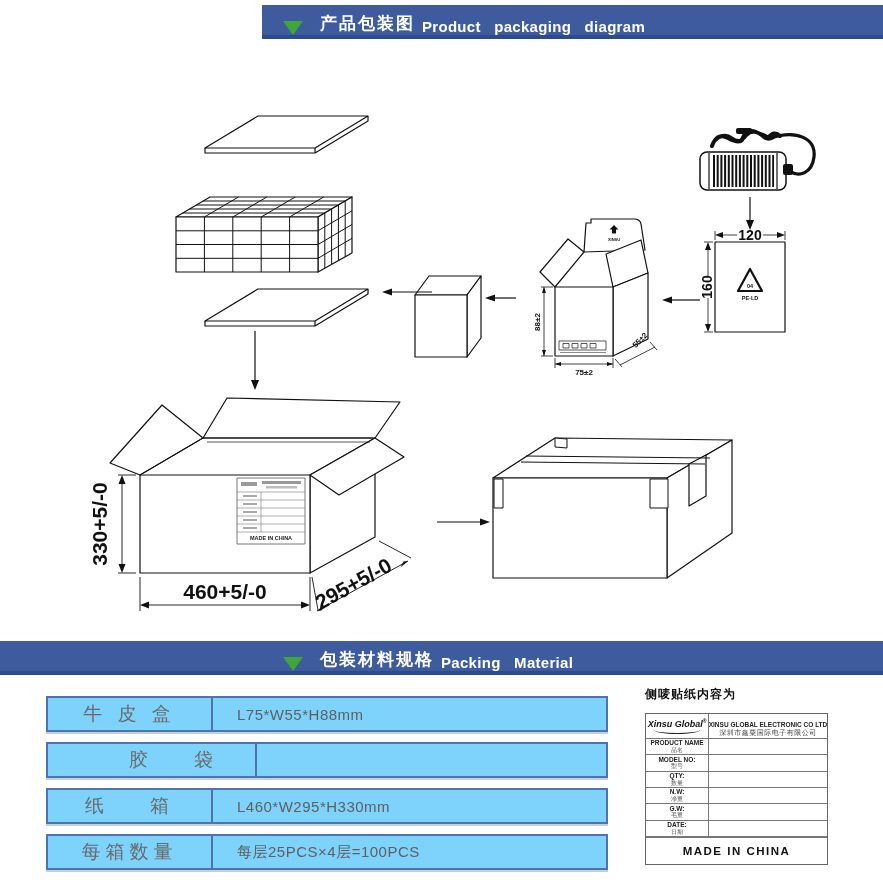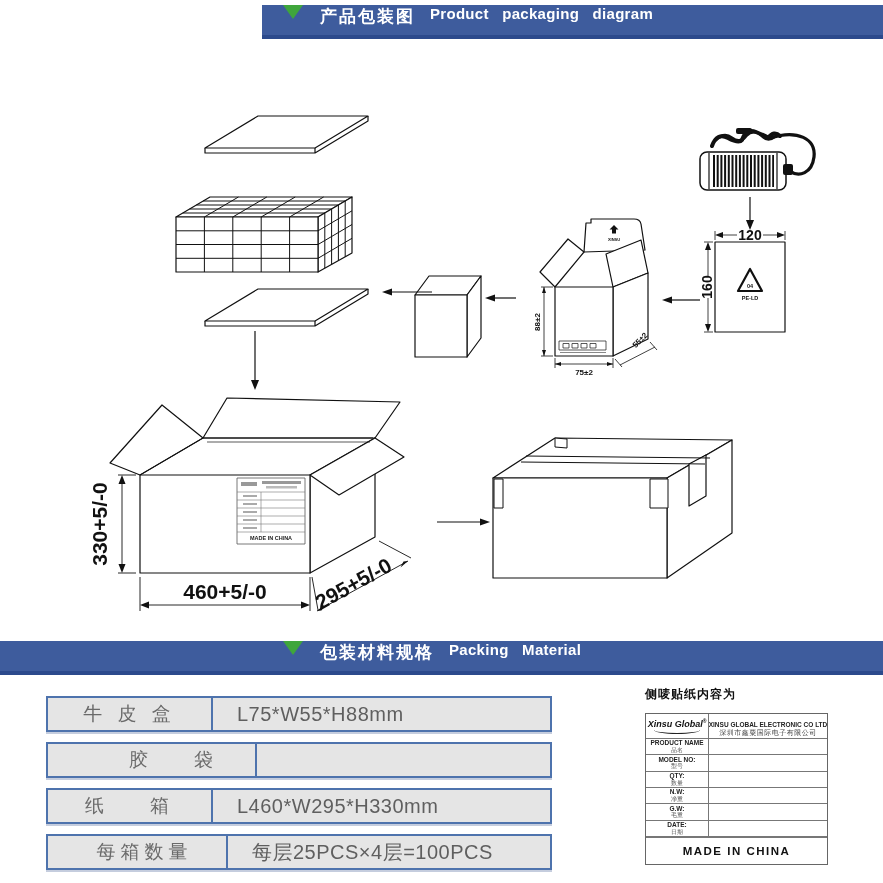--- a/index.html
+++ b/index.html
@@ -1,41 +1,41 @@
 <!DOCTYPE html>
 <html><head>
 <meta charset="utf-8">
 <style>
   html,body{margin:0;padding:0;background:#fff;}
   .page{position:relative;width:883px;height:883px;background:#fff;overflow:hidden;
         font-family:"Liberation Sans",sans-serif;}
   
   .bar{position:absolute;height:30px;background:#3e5c9d;border-bottom:4px solid #2c4a8c;
-       display:flex;align-items:flex-start;color:#fff;}
+       display:flex;align-items:flex-end;color:#fff;}
   .bar1{left:262px;top:5px;right:0;}
   .bar2{left:0;top:641px;right:0;}
   .tri{width:0;height:0;border-left:10px solid transparent;border-right:10px solid transparent;
        border-top:14px solid #3fa63c;}
   .bar1 .tri{margin-left:21px;}
   .bar2 .tri{margin-left:283px;}
   .bar-cn{margin-left:17px;font-size:17px;font-weight:bold;letter-spacing:2px;}
-  .bar-en{margin-left:15px;font-size:15px;font-weight:bold;word-spacing:9px;letter-spacing:.3px;}
+  .bar-en{margin-left:7px;font-size:15px;font-weight:bold;word-spacing:9px;letter-spacing:.3px;}
   
   .diagram{position:absolute;left:0;top:45px;width:883px;height:596px;}
   .diagram text{font-family:"Liberation Sans",sans-serif;}
   
-  .spec-row{position:absolute;left:46px;width:506px;height:36px;box-sizing:border-box;
-            border:2px solid #4e73ad;background:#e5e5e5;display:flex;align-items:stretch;
+  .spec-row{position:absolute;left:46px;width:562px;height:36px;box-sizing:border-box;
+            border:2px solid #4e73ad;background:#7dd3fc;display:flex;align-items:stretch;
             box-shadow:0 2px 0 rgba(46,74,138,.28);}
   .spec-label{width:163px;display:flex;align-items:center;justify-content:center;
               border-right:2px solid #4e73ad;font-size:19px;color:#6a6a6a;
               letter-spacing:5px;white-space:pre;}
-  .spec-value{flex:1;display:flex;align-items:center;padding-left:24px;font-size:20px;
+  .spec-value{flex:1;display:flex;align-items:center;padding-left:24px;font-size:15px;
               color:#5f5f5f;letter-spacing:.5px;}
-  .row1{top:696px;}.row2{top:742px;padding-left:44px;}.row3{top:788px;text-align:center;}.row4{top:834px;padding-left:15px;}
+  .row1{top:696px;}.row2{top:742px;padding-left:44px;}.row3{top:788px;text-align:center;}.row4{top:834px;}
   
   .side-title{position:absolute;left:645px;top:686px;font-family:"Liberation Serif",serif;
               font-weight:bold;font-size:12px;color:#111;letter-spacing:1px;}
   .label-box{position:absolute;left:645px;top:713px;width:183px;height:152px;box-sizing:border-box;
              border:1.5px solid #666;background:#fff;display:flex;flex-direction:column;}
   .label-header{height:24px;display:flex;border-bottom:1px solid #777;}
   .label-logo{width:62px;border-right:1px solid #777;display:flex;flex-direction:column;
               align-items:center;justify-content:center;}
   .logo-text{font-size:9px;font-weight:bold;font-style:italic;color:#111;white-space:nowrap;}
   .logo-text sup{font-size:5px;font-style:normal;}

